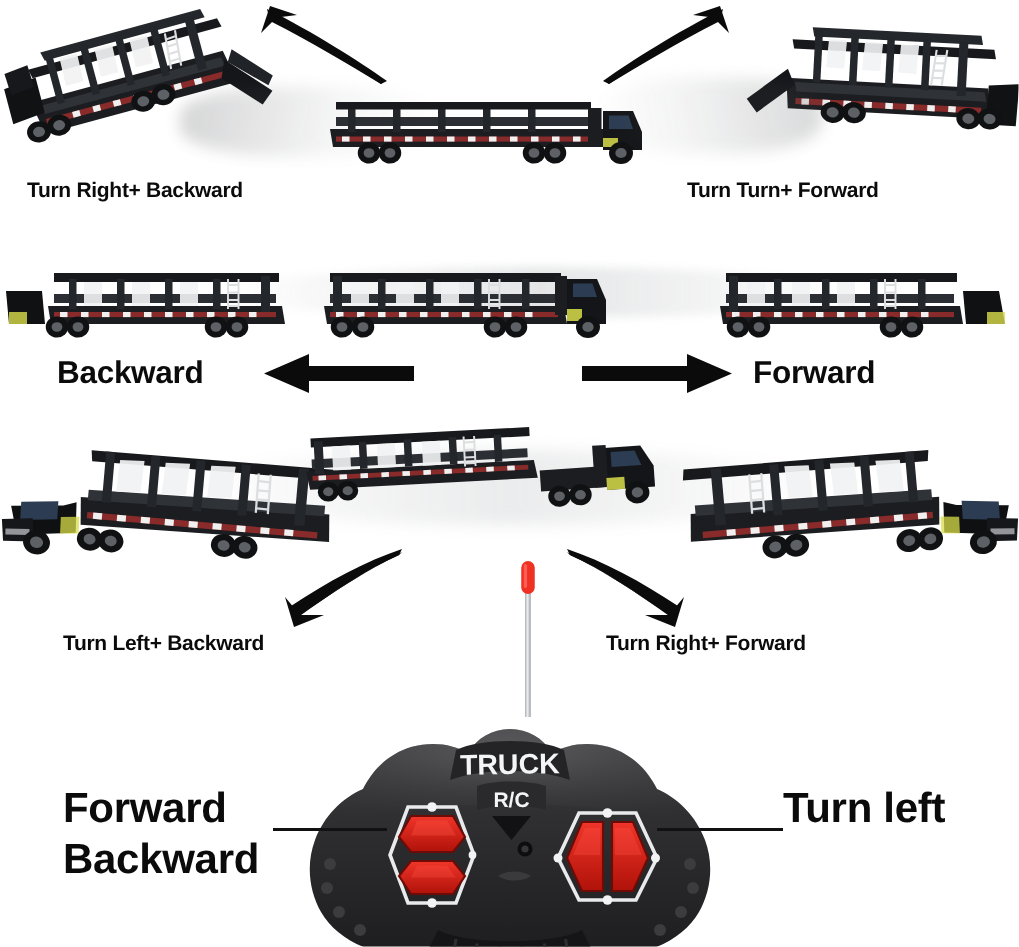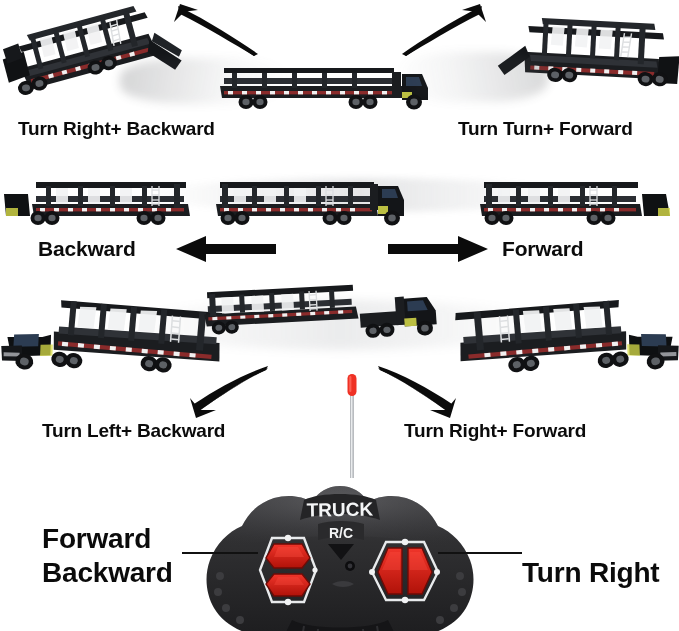--- a/index.html
+++ b/index.html
@@ -6,21 +6,21 @@
   body{
     width:679px;height:631px;background:#ffffff;overflow:hidden;position:relative;
     font-family:"Liberation Sans",sans-serif;
   }
   .stage{position:absolute;inset:0;}
   .abs{position:absolute;}
   .lbl{
     position:absolute;font-weight:bold;color:#0b0b0b;white-space:nowrap;
     letter-spacing:-0.2px;
   }
-  .lbl-22{font-size:19px;text-align:right;}
+  .lbl-22{font-size:14px;text-align:right;}
   .lbl-24{font-size:21px;}
   .lbl-big{font-size:28px;line-height:30px;}
   
   .truck{position:absolute;transform-origin:50% 50%;}
   .truck svg{display:block;overflow:visible;}
   .blur{filter:blur(3px);opacity:.55;}
   .blur2{filter:blur(5px);opacity:.4;}
   .arrow svg{display:block;overflow:visible;}
   
   .remote{position:absolute;left:200px;top:480px;width:280px;height:169px;}
@@ -727,15 +727,15 @@
       </g>
     </svg>
   </div>
 
   <div class="leader" style="left:182px;top:552px;width:76px;"></div>
   <div class="leader" style="left:438px;top:552px;width:84px;"></div>
 
   <div class="lbl lbl-big" style="left:42px;top:524px;">Forward</div>
   <div class="lbl lbl-big" style="left:42px;top:558px;">Backward</div>
 
-  <div class="lbl lbl-big" style="left:522px;top:558px;">Turn Right</div>
+  <div class="lbl lbl-big" style="left:522px;top:524px;">Turn left</div>
 
 </div>
 
 </body></html>

